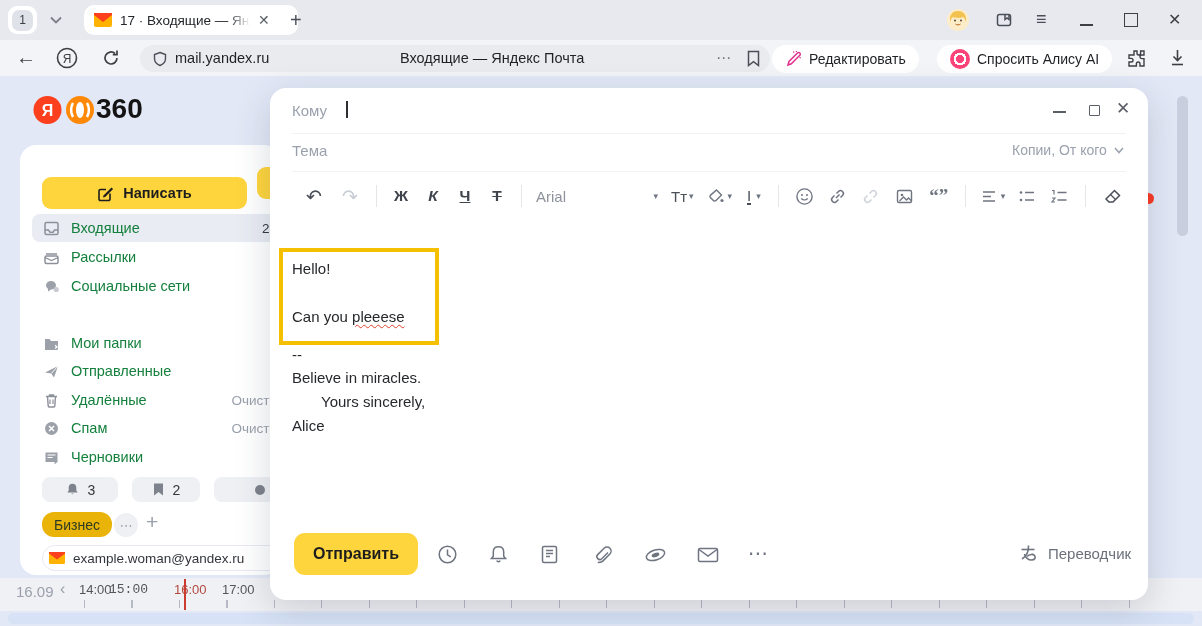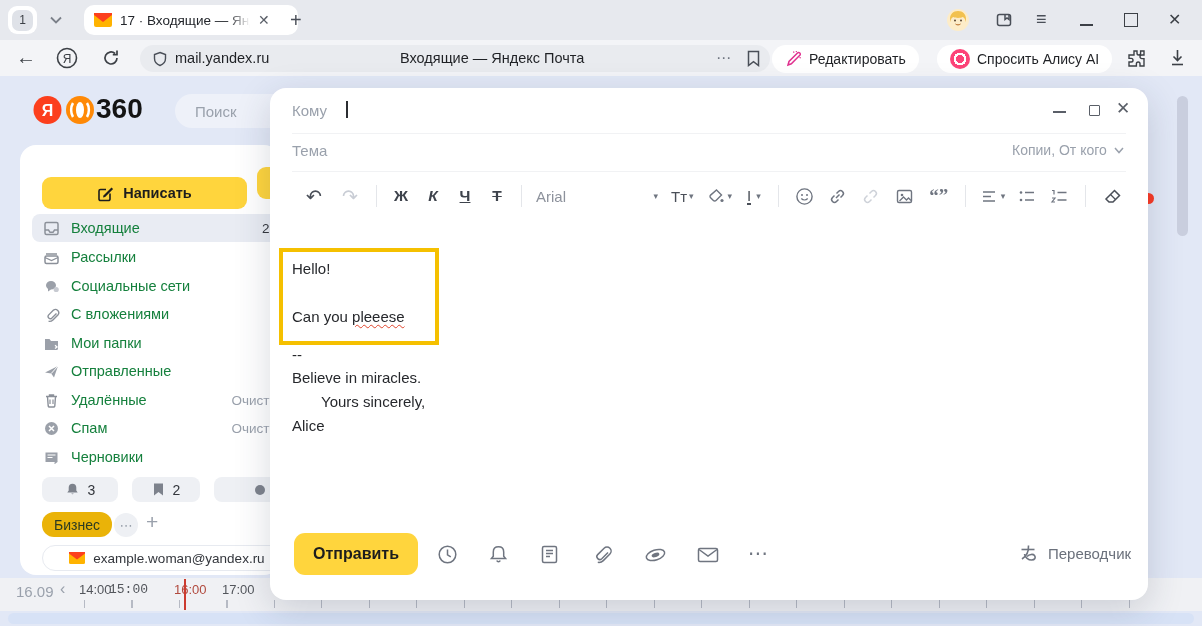--- a/index.html
+++ b/index.html
@@ -22,21 +22,21 @@
   .searchpill{left:175px;top:94px;width:112px;height:34px;background:#eef1f9;border-radius:17px;display:flex;align-items:center;padding-left:20px;font-size:15px;color:#9aa1ac;}
   .panel{left:20px;top:145px;width:260px;height:430px;background:#ffffff;border-radius:16px;}
   .composebtn{left:42px;top:177px;width:205px;height:32px;background:#ffd53d;border-radius:9px;display:flex;align-items:center;justify-content:center;gap:9px;font-size:14.5px;font-weight:bold;color:#1d1d1d;}
   .composebtn2{left:257px;top:167px;width:24px;height:32px;background:#ffd53d;border-radius:9px;}
   .folder{left:32px;width:238px;height:28px;display:flex;align-items:center;gap:11px;padding-left:11px;border-radius:8px;}
   .folder .lbl{font-size:14.5px;color:#15803d;}
   .folder .right{margin-left:auto;margin-right:4px;font-size:13.5px;color:#9aa1ac;}
   .folder.sel{background:#e9ecf3;}
   .pill{height:25px;background:#eef0f4;border-radius:8px;display:flex;align-items:center;justify-content:center;gap:8px;font-size:14px;color:#33363c;}
   .tag{left:42px;top:512px;height:25px;background:#eab308;border-radius:12px;display:flex;align-items:center;padding:0 12px;font-size:14px;color:#2c3b22;}
-  .chip{left:42px;top:545px;width:236px;height:24px;background:#fff;border:1px solid #e7eaf0;border-radius:13px;display:flex;align-items:center;gap:8px;padding:0 4px 0 6px;font-size:13.5px;color:#33363c;justify-content:center;}
+  .chip{left:42px;top:545px;width:236px;height:24px;background:#fff;border:1px solid #e7eaf0;border-radius:13px;display:flex;align-items:center;gap:8px;padding:0 4px 0 6px;font-size:13.5px;color:#33363c;}
   
   .timeline{left:0;top:578px;width:1202px;height:33px;background:#f0f1f4;}
   .timelbl{font-size:13px;color:#53565c;}
   .bluebar{left:8px;top:613px;width:1186px;height:11px;background:#d7e2f6;border-radius:6px;}
   
   .compose{left:270px;top:88px;width:878px;height:512px;background:#fff;border-radius:16px;box-shadow:0 10px 36px rgba(40,50,80,.18);}
   .gray{color:#9aa1ac;}
   .tbletter{font-size:15.5px;font-weight:bold;color:#3e434c;}
   .divline{width:1px;height:22px;background:#e4e6ea;}
   .ybox{left:9px;top:160px;width:152px;height:89px;border:4px solid #f5c000;}
@@ -148,23 +148,20 @@
     <svg width="110" height="30" viewBox="0 0 110 30">
       <circle cx="14.5" cy="15" r="14" fill="#fc3f1d"></circle>
       <text x="14.5" y="21" text-anchor="middle" font-size="16" font-weight="bold" font-family="Liberation Sans,sans-serif" fill="#fff">Я</text>
       <circle cx="47" cy="15" r="14" fill="#ff8906"></circle>
       <ellipse cx="47" cy="15" rx="4" ry="8" fill="#fff"></ellipse>
       <path d="M40 8c-2.5 4-2.5 10 0 14" fill="none" stroke="#fff" stroke-width="2.5"></path>
       <path d="M54 8c2.5 4 2.5 10 0 14" fill="none" stroke="#fff" stroke-width="2.5"></path>
     </svg>
   </div>
   <div class="abs" style="left:96px;top:93px;font-size:28px;font-weight:bold;color:#141414;">360</div>
-  <div class="abs searchpill">
-    <span>Поиск</span>
-  </div>
 
   <div class="abs panel"></div>
   <div class="abs composebtn">
     <span>
       <svg width="17" height="17" viewBox="0 0 17 17">
           <path d="M13 8.5V14a1.5 1.5 0 0 1-1.5 1.5h-8A1.5 1.5 0 0 1 2 14V6a1.5 1.5 0 0 1 1.5-1.5H9" fill="none" stroke="#1d1d1d" stroke-width="1.6"></path>
           <path d="M6.5 10.5l8-8 1.6 1.6-8 8-2.1.5z" fill="#1d1d1d"></path>
         </svg>
     </span>
     <span>Написать</span>
@@ -192,28 +189,20 @@
     <span class="lbl">Рассылки</span>
   </div>
   <div class="abs folder" style="top:272px;">
     <span>
         <svg width="17" height="17" viewBox="0 0 17 17">
           <path d="M8 3a5 4.3 0 0 1 5 4.3 5 4.3 0 0 1-5 4.3L5 13.5v-2.4A4.5 4.3 0 0 1 3 7.3 5 4.3 0 0 1 8 3z" fill="#9ba0a9"></path>
           <circle cx="13.2" cy="11.5" r="2.6" fill="#c7cad1"></circle>
         </svg>
       </span>
     <span class="lbl">Социальные сети</span>
-  </div>
-  <div class="abs folder" style="top:300px;">
-    <span>
-        <svg width="17" height="17" viewBox="0 0 17 17">
-          <path d="M13.5 7.5L8.7 12.3a2.3 2.3 0 0 1-3.2-3.2l5-5a3.3 3.3 0 0 1 4.6 4.6l-5.2 5.2a5 5 0 0 1-4.3 1.4" fill="none" stroke="#8b9099" stroke-width="1.4"></path>
-        </svg>
-      </span>
-    <span class="lbl">С вложениями</span>
   </div>
   <div class="abs folder" style="top:329px;">
     <span>
         <svg width="17" height="17" viewBox="0 0 17 17">
           <path d="M2 4h4.5l1.5 2h7v7.5a1.5 1.5 0 0 1-1.5 1.5H2z" fill="#9ba0a9"></path>
           <path d="M12 13.5l2-1.6-2-1.6" fill="none" stroke="#fff" stroke-width="1.3"></path>
         </svg>
       </span>
     <span class="lbl">Мои папки</span>
   </div>

